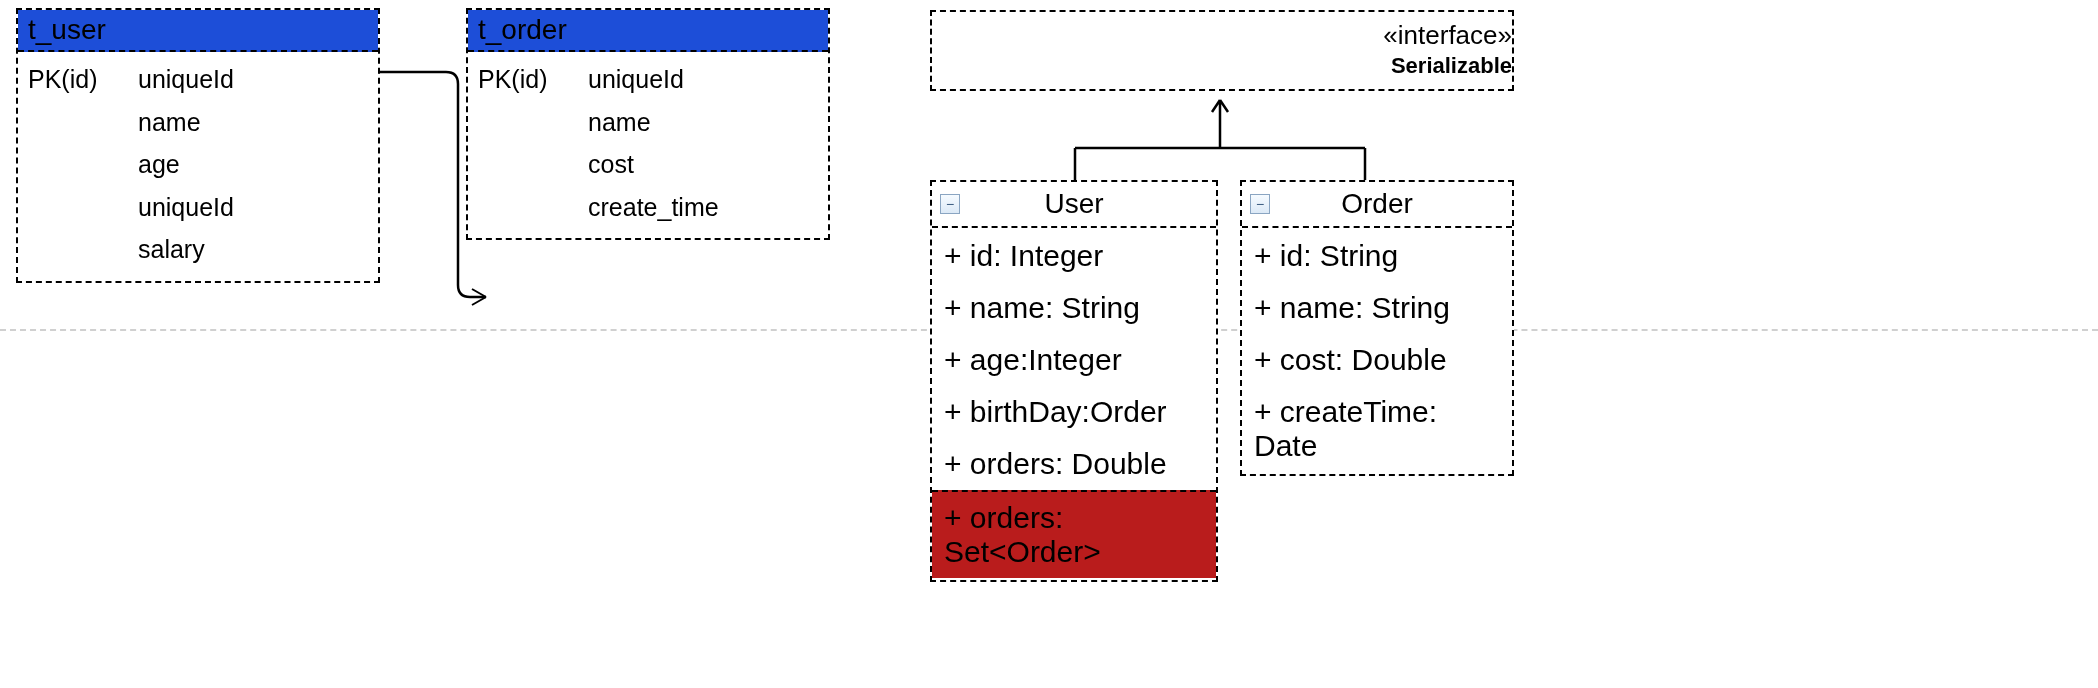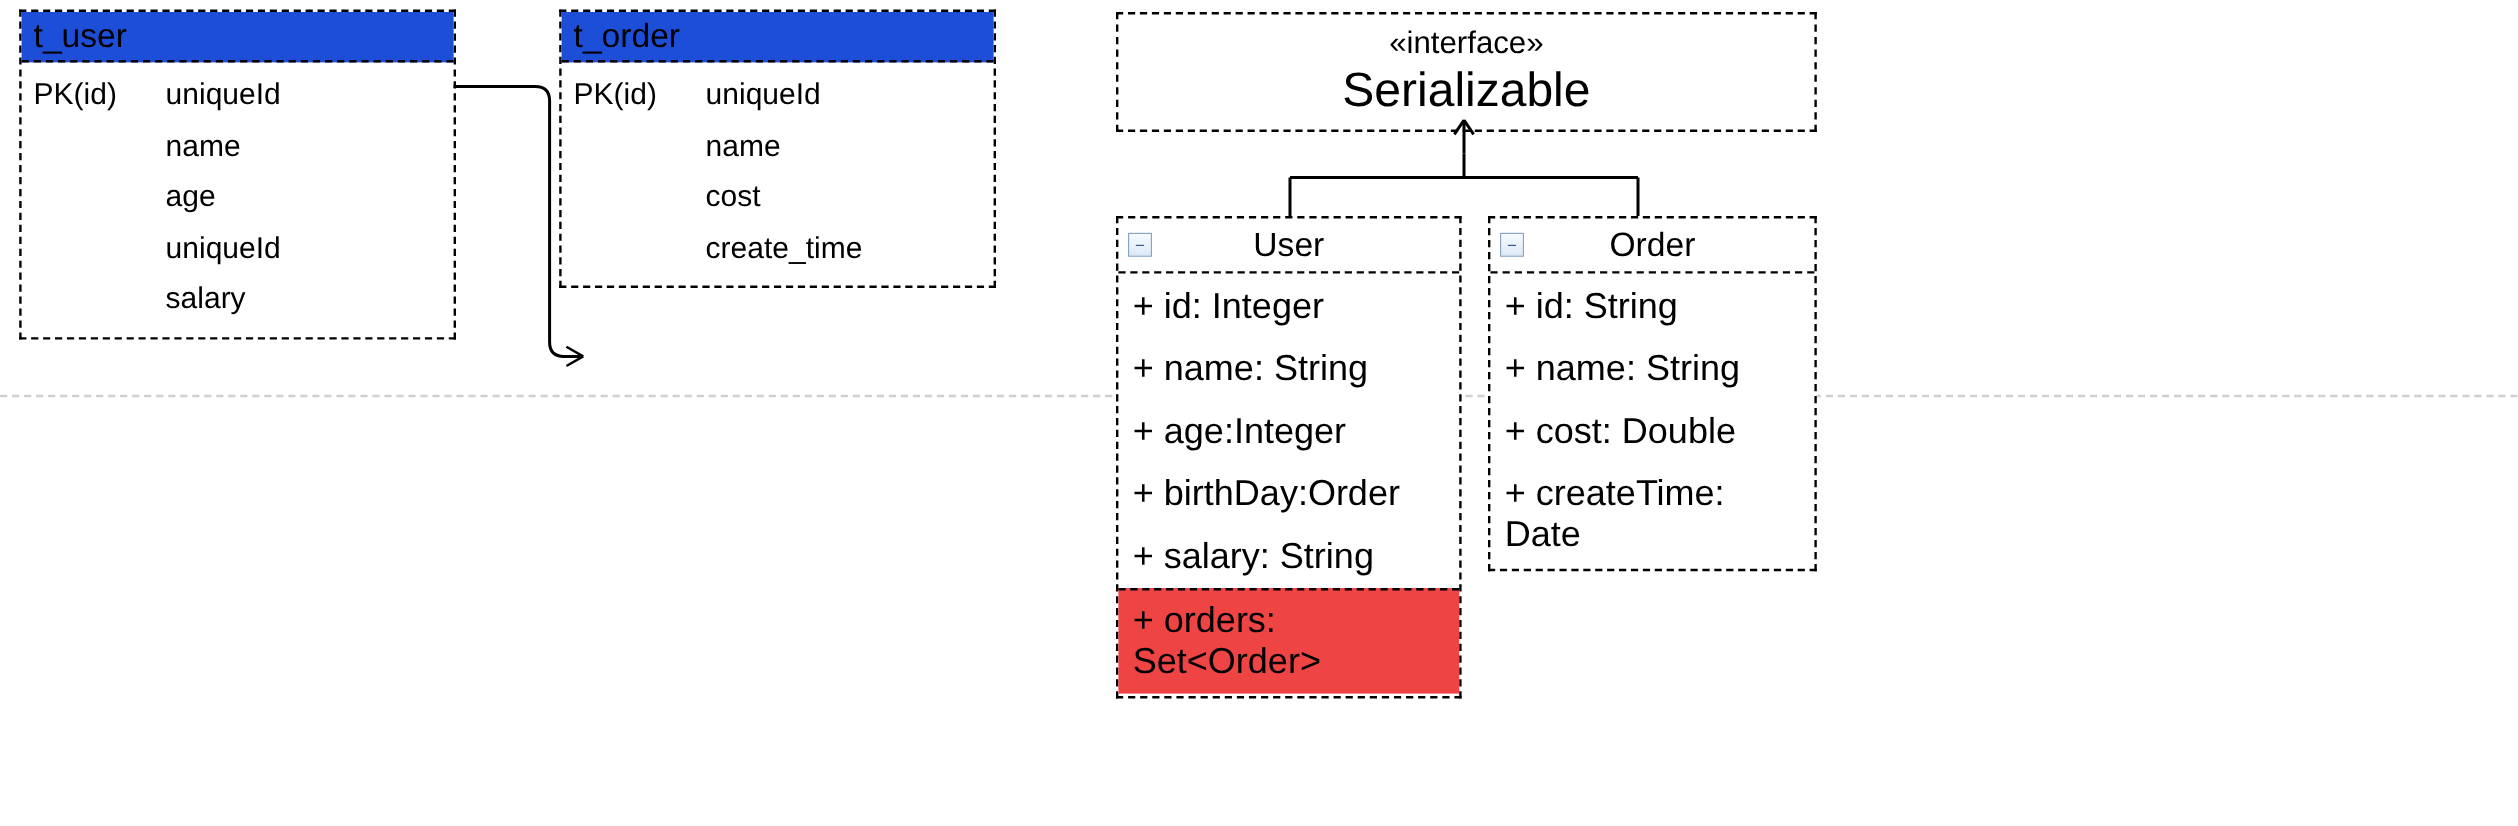--- a/index.html
+++ b/index.html
@@ -2,28 +2,28 @@
 <html><head>
 <meta charset="utf-8">
 <style>
 html,body{margin:0;padding:0;width:2098px;height:688px;font-family:Arial,Helvetica,sans-serif;background:#fff;position:relative;overflow:hidden}
 .db-table{position:absolute;border:2px dashed #000;background:#fff}
 .db-header{background:#1d4ed8;padding:4px 10px;font-size:28px;border-bottom:2px dashed #000}
 .db-body{display:flex;padding:6px 10px 10px}
 .db-col{font-size:25px;line-height:1.7}
 .db-col.keycol{width:110px}
 .hr-dashed{position:absolute;left:0;top:329px;width:2098px;border-top:2px dashed #d0d0d0}
-.iface{position:absolute;border:2px dashed #000;background:#fff;text-align:center;padding:8px 0 10px}
+.iface{position:absolute;border:2px dashed #000;background:#fff;text-align:right;padding:8px 0 10px}
 .iface .stereo{font-size:26px}
-.iface .name{font-size:40px;font-weight:normal;margin-top:2px}
+.iface .name{font-size:22px;font-weight:bold;margin-top:2px}
 .class-box{position:absolute;border:2px dashed #000;background:#fff}
 .class-title{font-size:28px;text-align:center;padding:6px 0;border-bottom:2px dashed #000;position:relative}
 .class-attrs{padding:2px 0}
 .attr{font-size:30px;padding:9px 12px}
-.attr.highlight{background:#ef4444;border-top:2px dashed #000}
+.attr.highlight{background:#b91c1c;border-top:2px dashed #000}
 .collapse-icon{position:absolute;left:8px;top:50%;transform:translateY(-50%);width:18px;height:18px;border:1px solid #8aa5c2;background:linear-gradient(#f6fbff,#dce9f6);display:flex;align-items:center;justify-content:center;font-size:14px;color:#3a5a80;line-height:1}
 svg.connector{position:absolute;overflow:visible;pointer-events:none}
 </style>
 </head>
 <body>
 
 <div class="hr-dashed"></div>
 
 <div class="db-table" style="left:16px;top:8px;width:360px">
   <div class="db-header">t_user</div>
@@ -70,21 +70,21 @@
 <div class="class-box" style="left:930px;top:180px;width:284px">
   <div class="class-title">
     <span class="collapse-icon">−</span>
     <span>User</span>
   </div>
   <div class="class-attrs">
     <div class="attr">+ id: Integer</div>
     <div class="attr">+ name: String</div>
     <div class="attr">+ age:Integer</div>
     <div class="attr">+ birthDay:Order</div>
-    <div class="attr">+ salary: String</div>
+    <div class="attr">+ orders: Double</div>
     <div class="attr highlight">+ orders: Set&lt;Order&gt;</div>
   </div>
 </div>
 
 <div class="class-box" style="left:1240px;top:180px;width:270px">
   <div class="class-title">
     <span class="collapse-icon">−</span>
     <span>Order</span>
   </div>
   <div class="class-attrs">

